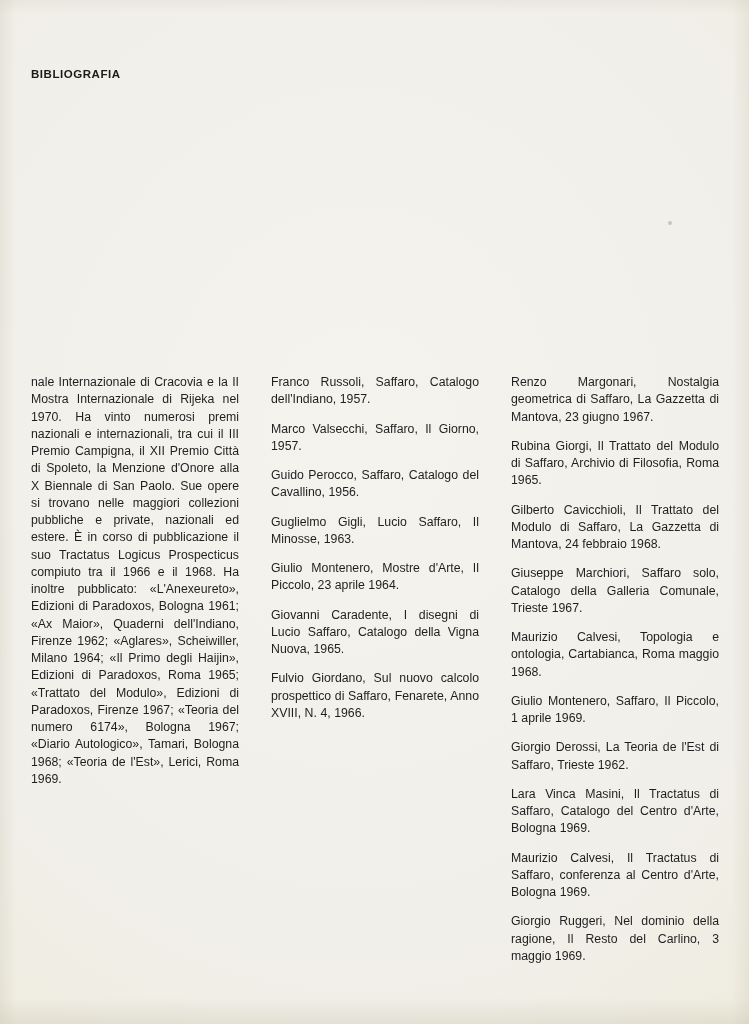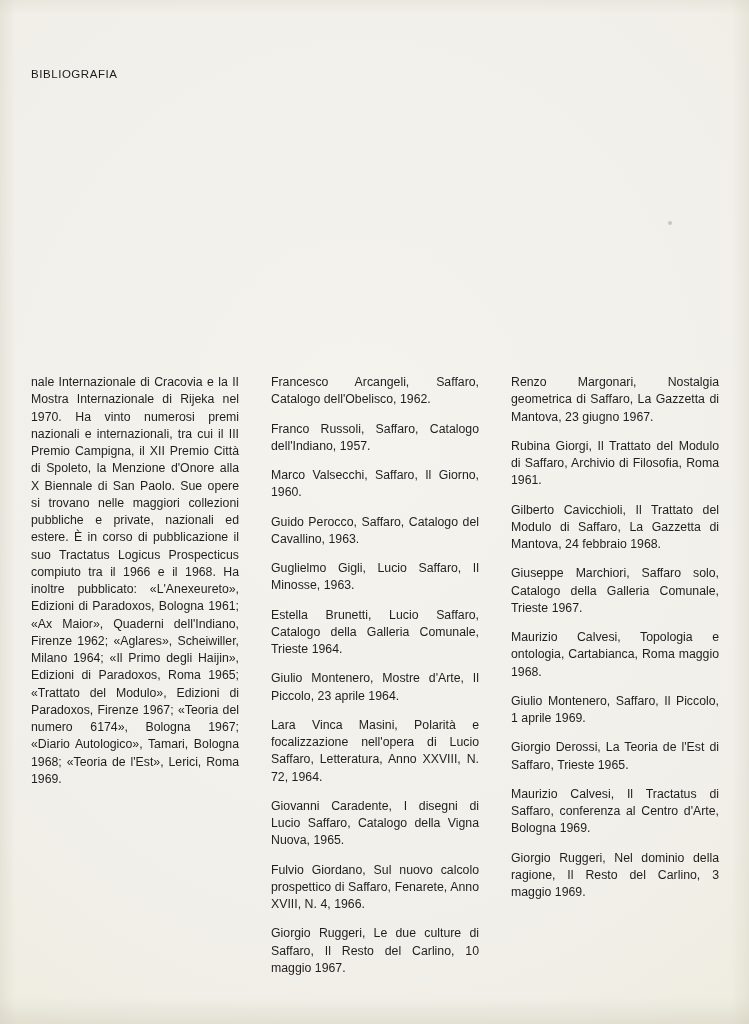--- a/index.html
+++ b/index.html
@@ -36,21 +36,21 @@
   .page {
     position: absolute;
     inset: 0;
   }
 
   .page-title {
     position: absolute;
     left: 31px;
     top: 68px;
     font-size: 11.5px;
-    font-weight: normal;
+    font-weight: bold;
     letter-spacing: 0.55px;
     color: #1b1b1b;
   }
 
   .columns {
     position: absolute;
     left: 31px;
     top: 374px;
     width: 688px;
     display: flex;
@@ -103,40 +103,37 @@
 
   <div class="speck"></div>
 
   <div class="columns">
 
     <div class="col col-bio">
       <p class="para">nale Internazionale di Cracovia e la II Mostra Internazionale di Rijeka nel 1970. Ha vinto numerosi premi nazionali e internazionali, tra cui il III Premio Campigna, il XII Premio Città di Spoleto, la Menzione d'Onore alla X Biennale di San Paolo. Sue opere si trovano nelle maggiori collezioni pubbliche e private, nazionali ed estere. È in corso di pubblicazione il suo Tractatus Logicus Prospecticus compiuto tra il 1966 e il 1968. Ha inoltre pubblicato: «L'Anexeureto», Edizioni di Paradoxos, Bologna 1961; «Ax Maior», Quaderni dell'Indiano, Firenze 1962; «Aglares», Scheiwiller, Milano 1964; «Il Primo degli Haijin», Edizioni di Paradoxos, Roma 1965; «Trattato del Modulo», Edizioni di Paradoxos, Firenze 1967; «Teoria del numero 6174», Bologna 1967; «Diario Autologico», Tamari, Bologna 1968; «Teoria de l'Est», Lerici, Roma 1969.</p>
     </div>
 
     <div class="col">
-      <p class="para">Francesco Arcangeli, Saffaro, Catalogo dell'Obelisco, 1962.</p>
       <p class="para">Franco Russoli, Saffaro, Catalogo dell'Indiano, 1957.</p>
-      <p class="para">Marco Valsecchi, Saffaro, Il Giorno, 1960.</p>
-      <p class="para">Guido Perocco, Saffaro, Catalogo del Cavallino, 1963.</p>
+      <p class="para">Marco Valsecchi, Saffaro, Il Giorno, 1957.</p>
+      <p class="para">Guido Perocco, Saffaro, Catalogo del Cavallino, 1956.</p>
       <p class="para">Guglielmo Gigli, Lucio Saffaro, Il Minosse, 1963.</p>
-      <p class="para">Estella Brunetti, Lucio Saffaro, Catalogo della Galleria Comunale, Trieste 1964.</p>
       <p class="para">Giulio Montenero, Mostre d'Arte, Il Piccolo, 23 aprile 1964.</p>
-      <p class="para">Lara Vinca Masini, Polarità e focalizzazione nell'opera di Lucio Saffaro, Letteratura, Anno XXVIII, N. 72, 1964.</p>
       <p class="para">Giovanni Caradente, I disegni di Lucio Saffaro, Catalogo della Vigna Nuova, 1965.</p>
       <p class="para">Fulvio Giordano, Sul nuovo calcolo prospettico di Saffaro, Fenarete, Anno XVIII, N. 4, 1966.</p>
-      <p class="para">Giorgio Ruggeri, Le due culture di Saffaro, Il Resto del Carlino, 10 maggio 1967.</p>
 
     </div>
 
     <div class="col">
       <p class="para">Renzo Margonari, Nostalgia geometrica di Saffaro, La Gazzetta di Mantova, 23 giugno 1967.</p>
-      <p class="para">Rubina Giorgi, Il Trattato del Modulo di Saffaro, Archivio di Filosofia, Roma 1961.</p>
+      <p class="para">Rubina Giorgi, Il Trattato del Modulo di Saffaro, Archivio di Filosofia, Roma 1965.</p>
       <p class="para">Gilberto Cavicchioli, Il Trattato del Modulo di Saffaro, La Gazzetta di Mantova, 24 febbraio 1968.</p>
       <p class="para">Giuseppe Marchiori, Saffaro solo, Catalogo della Galleria Comunale, Trieste 1967.</p>
       <p class="para">Maurizio Calvesi, Topologia e ontologia, Cartabianca, Roma maggio 1968.</p>
       <p class="para">Giulio Montenero, Saffaro, Il Piccolo, 1 aprile 1969.</p>
-      <p class="para">Giorgio Derossi, La Teoria de l'Est di Saffaro, Trieste 1965.</p>
+      <p class="para">Giorgio Derossi, La Teoria de l'Est di Saffaro, Trieste 1962.</p>
+      <p class="para">Lara Vinca Masini, Il Tractatus di Saffaro, Catalogo del Centro d'Arte, Bologna 1969.</p>
       <p class="para">Maurizio Calvesi, Il Tractatus di Saffaro, conferenza al Centro d'Arte, Bologna 1969.</p>
       <p class="para">Giorgio Ruggeri, Nel dominio della ragione, Il Resto del Carlino, 3 maggio 1969.</p>
     </div>
 
   </div>
 </div>
 
 </body></html>

